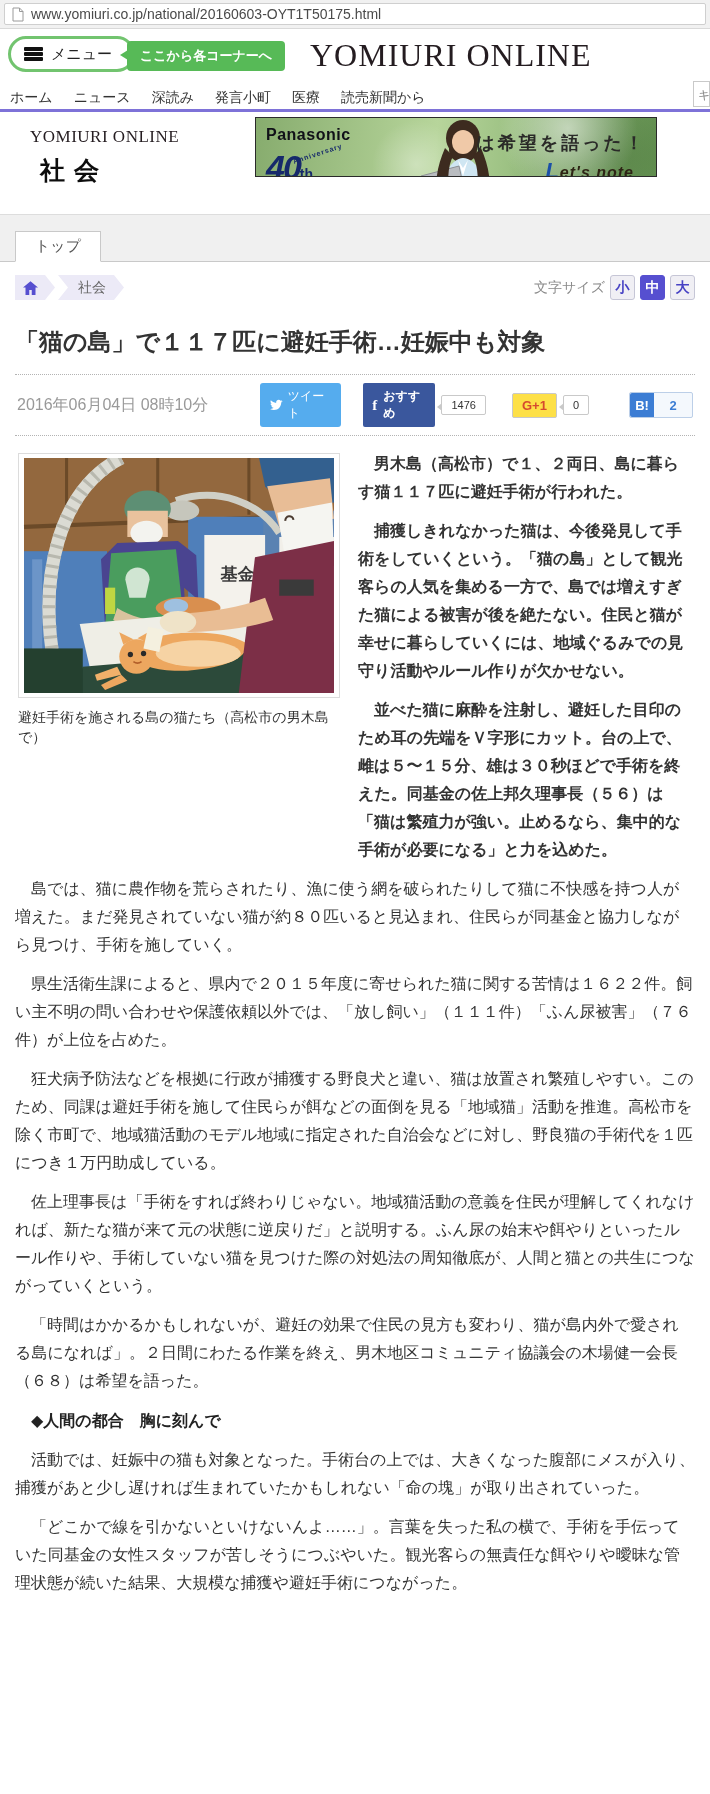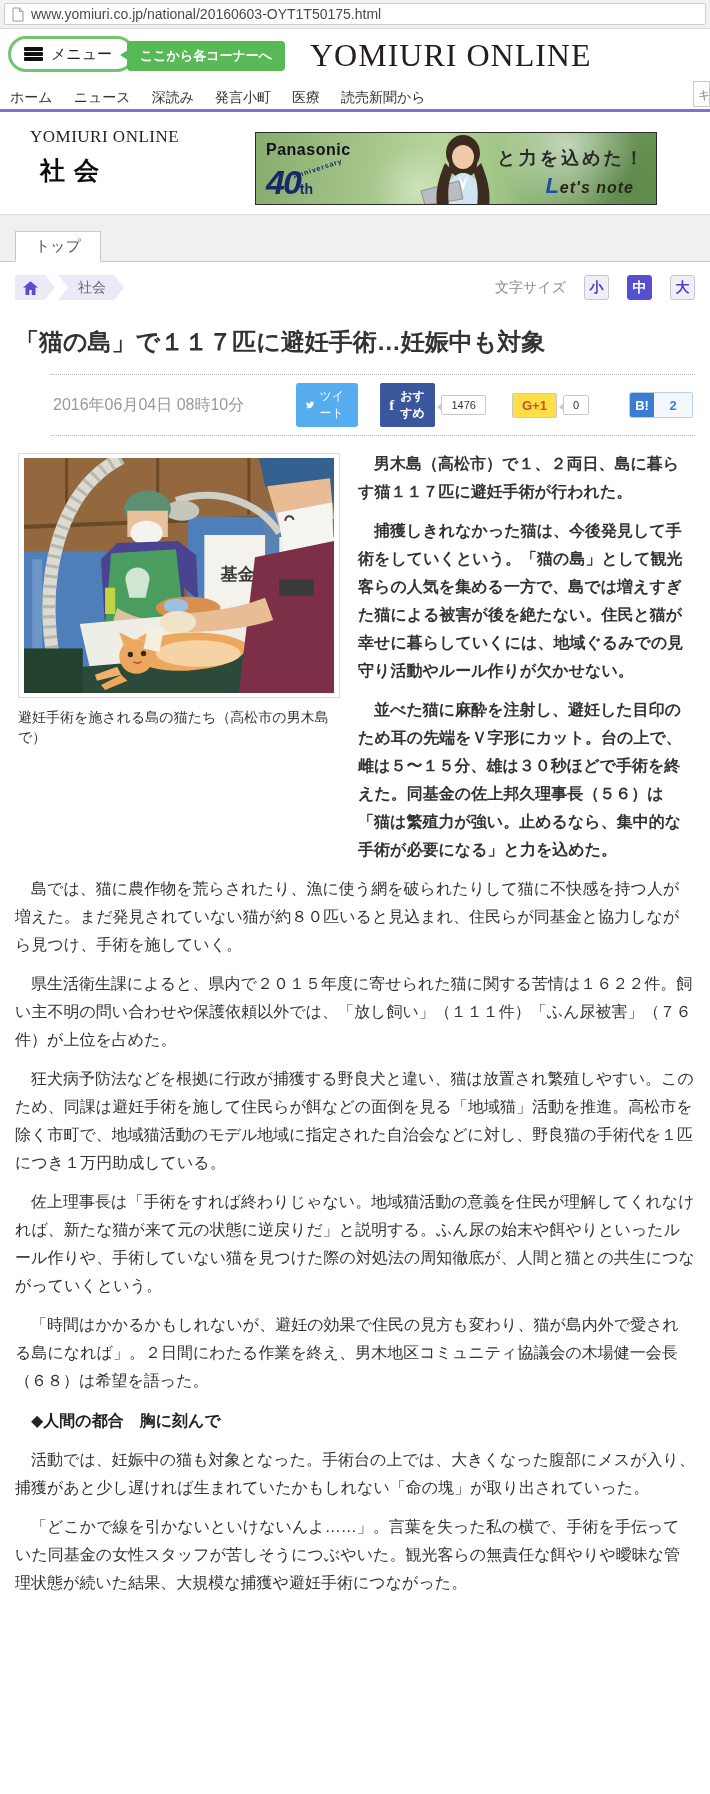--- a/index.html
+++ b/index.html
@@ -30,21 +30,21 @@
   .top-nav { position:absolute; left:10px; top:60px; display:flex; gap:21px; }
   .top-nav a { font-size:14px; color:#333; text-decoration:none; white-space:nowrap; }
   .search-stub { position:absolute; right:0; top:52px; width:17px; height:26px; background:#fff;
     border:1px solid #c9c9c9; font-size:12px; color:#888; padding:5px 0 0 4px; overflow:hidden; }
   .purple-rule { height:3px; background:#7e72d8; }
   
   .section-head { position:relative; height:90px; }
   .sec-logo { position:absolute; left:30px; top:15px; font-family:"Liberation Serif","DejaVu Serif",serif;
     font-size:17px; color:#241c20; letter-spacing:0.5px; }
   .sec-name { position:absolute; left:40px; top:42px; font-size:25px; font-weight:bold; color:#0d0d0d; letter-spacing:9px; }
-  .ad { position:absolute; left:255px; top:20px; width:402px; height:73px; border:1px solid #2a2a2a; overflow:hidden; cursor:pointer;
+  .ad { position:absolute; left:255px; top:5px; width:402px; height:60px; border:1px solid #2a2a2a; overflow:hidden; cursor:pointer;
     background:
       radial-gradient(circle at 78% 18%, rgba(255,255,255,.55), rgba(255,255,255,0) 22%),
       radial-gradient(circle at 40% 80%, rgba(255,255,255,.35), rgba(255,255,255,0) 18%),
       radial-gradient(circle at 90% 70%, rgba(40,80,30,.35), rgba(40,80,30,0) 30%),
       linear-gradient(95deg,#87ac6e,#b7d59b 45%,#90b878 72%,#6f9d5b);
   }
   .ad-brand { position:absolute; left:10px; top:8px; font-size:16px; font-weight:bold; color:#101018; letter-spacing:0.5px; }
   .ad-anniv { position:absolute; left:10px; top:30px; color:#16296b; font-weight:bold; }
   .ad-anniv .num { font-size:34px; font-style:italic; letter-spacing:-2px; }
   .ad-anniv .word { position:absolute; left:26px; top:2px; font-size:7px; transform:rotate(-18deg); letter-spacing:1px; }
@@ -58,29 +58,29 @@
     height:48px; padding-left:15px; display:flex; align-items:flex-end; }
   .tab-active { background:#fff; border:1px solid #c9c9c9; border-bottom:1px solid #fff; position:relative; top:1px;
     height:31px; padding:0 19px; display:flex; align-items:center; font-size:15px; color:#555; cursor:pointer; }
   
   .crumb-row { display:flex; align-items:center; justify-content:space-between; padding:13px 15px 12px; }
   .crumbs { display:flex; align-items:center; gap:3px; }
   .crumb-home { background:#eceaf7; width:40px; height:25px; display:flex; align-items:center; padding-left:8px; cursor:pointer;
     clip-path:polygon(0 0, 30px 0, 40px 50%, 30px 100%, 0 100%); }
   .crumb-item { background:#eceaf7; height:25px; display:flex; align-items:center; font-size:14px; color:#666; cursor:pointer;
     padding:0 18px 0 20px; clip-path:polygon(0 0, calc(100% - 10px) 0, 100% 50%, calc(100% - 10px) 100%, 0 100%, 10px 50%); }
-  .fontsize { display:flex; align-items:center; gap:18px; font-size:14px; color:#8a8a8a; }
+  .fontsize { display:flex; align-items:center; gap:5px; font-size:14px; color:#8a8a8a; }
   .fs-btn { width:25px; height:25px; display:flex; align-items:center; justify-content:center; cursor:pointer;
     background:#f0eff4; border:1px solid #c6c6d6; border-radius:3px; color:#4742c4; font-weight:bold; font-size:14px; }
   .fs-btn.selected { background:#564fd0; border-color:#564fd0; color:#fff; }
   
   .article { padding:0 15px; }
   .article-title { font-size:24px; font-weight:bold; color:#333; margin:14px 0 16px; }
   .share-row { border-top:1px dotted #b3b3b3; border-bottom:1px dotted #b3b3b3; padding:8px 2px;
-    display:flex; align-items:center;margin-left:36px; }
+    display:flex; align-items:center; }
   .art-date { color:#999; font-size:16px; margin-right:52px; white-space:nowrap; }
   .btn-tweet { background:#55acee; color:#fff; font-size:12px; border-radius:3px; padding:5px 10px;
     display:flex; align-items:center; gap:5px; cursor:pointer; margin-right:22px; }
   .btn-fb { background:#3a579d; color:#fff; font-size:12px; font-weight:bold; border-radius:2px;
     padding:5px 9px; display:flex; align-items:center; gap:6px; cursor:pointer; }
   .fb-f { font-family:"Liberation Serif",serif; font-size:15px; font-weight:bold; line-height:10px; }
   .count-bubble { border:1px solid #c9c9c9; background:#fff; color:#333; font-size:11px; padding:3px 9px;
     border-radius:2px; position:relative; margin-left:6px; cursor:pointer; }
   .count-bubble::before { content:""; position:absolute; left:-5px; top:7px; border:4px solid transparent;
     border-right:5px solid #c9c9c9; border-left:0; }
@@ -151,21 +151,21 @@
     <svg class="ad-model" width="120" height="73" viewBox="0 0 120 73">
       <ellipse cx="62" cy="20" rx="17" ry="18" fill="#3d2b1f"></ellipse>
       <rect x="48" y="14" width="28" height="30" rx="12" fill="#3d2b1f"></rect>
       <ellipse cx="62" cy="24" rx="11" ry="12" fill="#f0c9a8"></ellipse>
       <path d="M40 73 C44 48 55 40 62 40 C70 40 81 48 85 73 Z" fill="#cfe6f2"></path>
       <path d="M57 42 L62 50 L67 42 L62 58 Z" fill="#fff"></path>
       <path d="M20 58 L58 48 L62 66 L24 72 Z" fill="#b9bcc0" stroke="#8d9094"></path>
       <path d="M44 30 C38 44 34 58 36 73 L48 73 C46 58 48 46 52 38 Z" fill="#3d2b1f"></path>
       <path d="M80 30 C86 44 90 58 88 73 L76 73 C78 58 76 46 72 38 Z" fill="#3d2b1f"></path>
     </svg>
-    <span class="ad-headline">と力を込めた！</span>
+    <span class="ad-headline">は希望を語った！</span>
     <span class="ad-product"><span class="el">L</span><span>et's note</span></span>
   </div>
 </div>
 
 <div class="tab-strip">
   <div class="tab-active">トップ</div>
 </div>
 
 <div class="crumb-row">
   <div class="crumbs">

